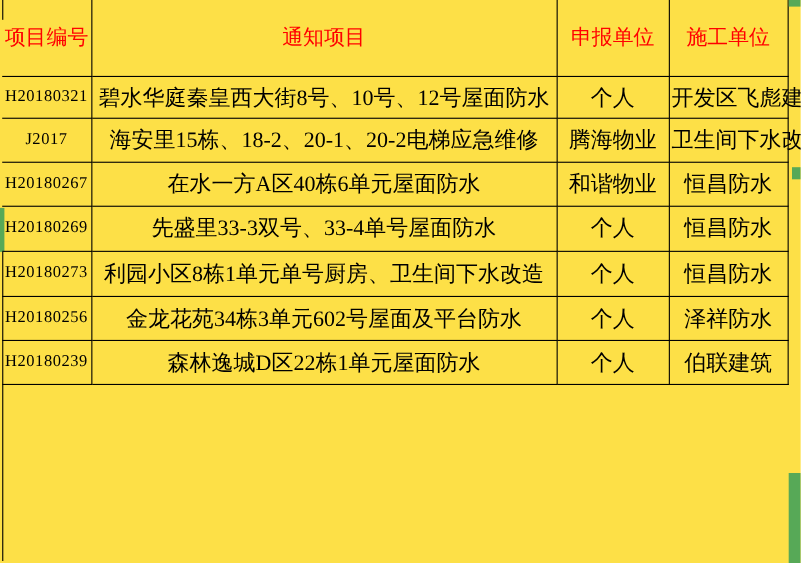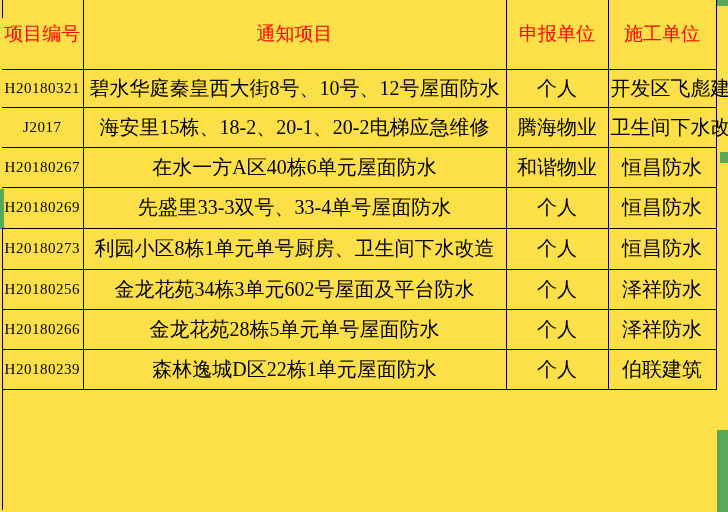--- a/index.html
+++ b/index.html
@@ -109,26 +109,20 @@
           <td class="c2">个人</td>
           <td class="c3">恒昌防水</td>
         </tr>
         <tr>
           <td class="c0">H20180256</td>
           <td class="c1">金龙花苑34栋3单元602号屋面及平台防水</td>
           <td class="c2">个人</td>
           <td class="c3">泽祥防水</td>
         </tr>
         <tr>
-          <td class="c0">H20180266</td>
-          <td class="c1">金龙花苑28栋5单元单号屋面防水</td>
-          <td class="c2">个人</td>
-          <td class="c3">泽祥防水</td>
-        </tr>
-        <tr>
           <td class="c0">H20180239</td>
           <td class="c1">森林逸城D区22栋1单元屋面防水</td>
           <td class="c2">个人</td>
           <td class="c3">伯联建筑</td>
         </tr>
       </tbody>
   </table>
 
   <div class="green g-right-top"></div>
   <div class="green g-right-mid"></div>

